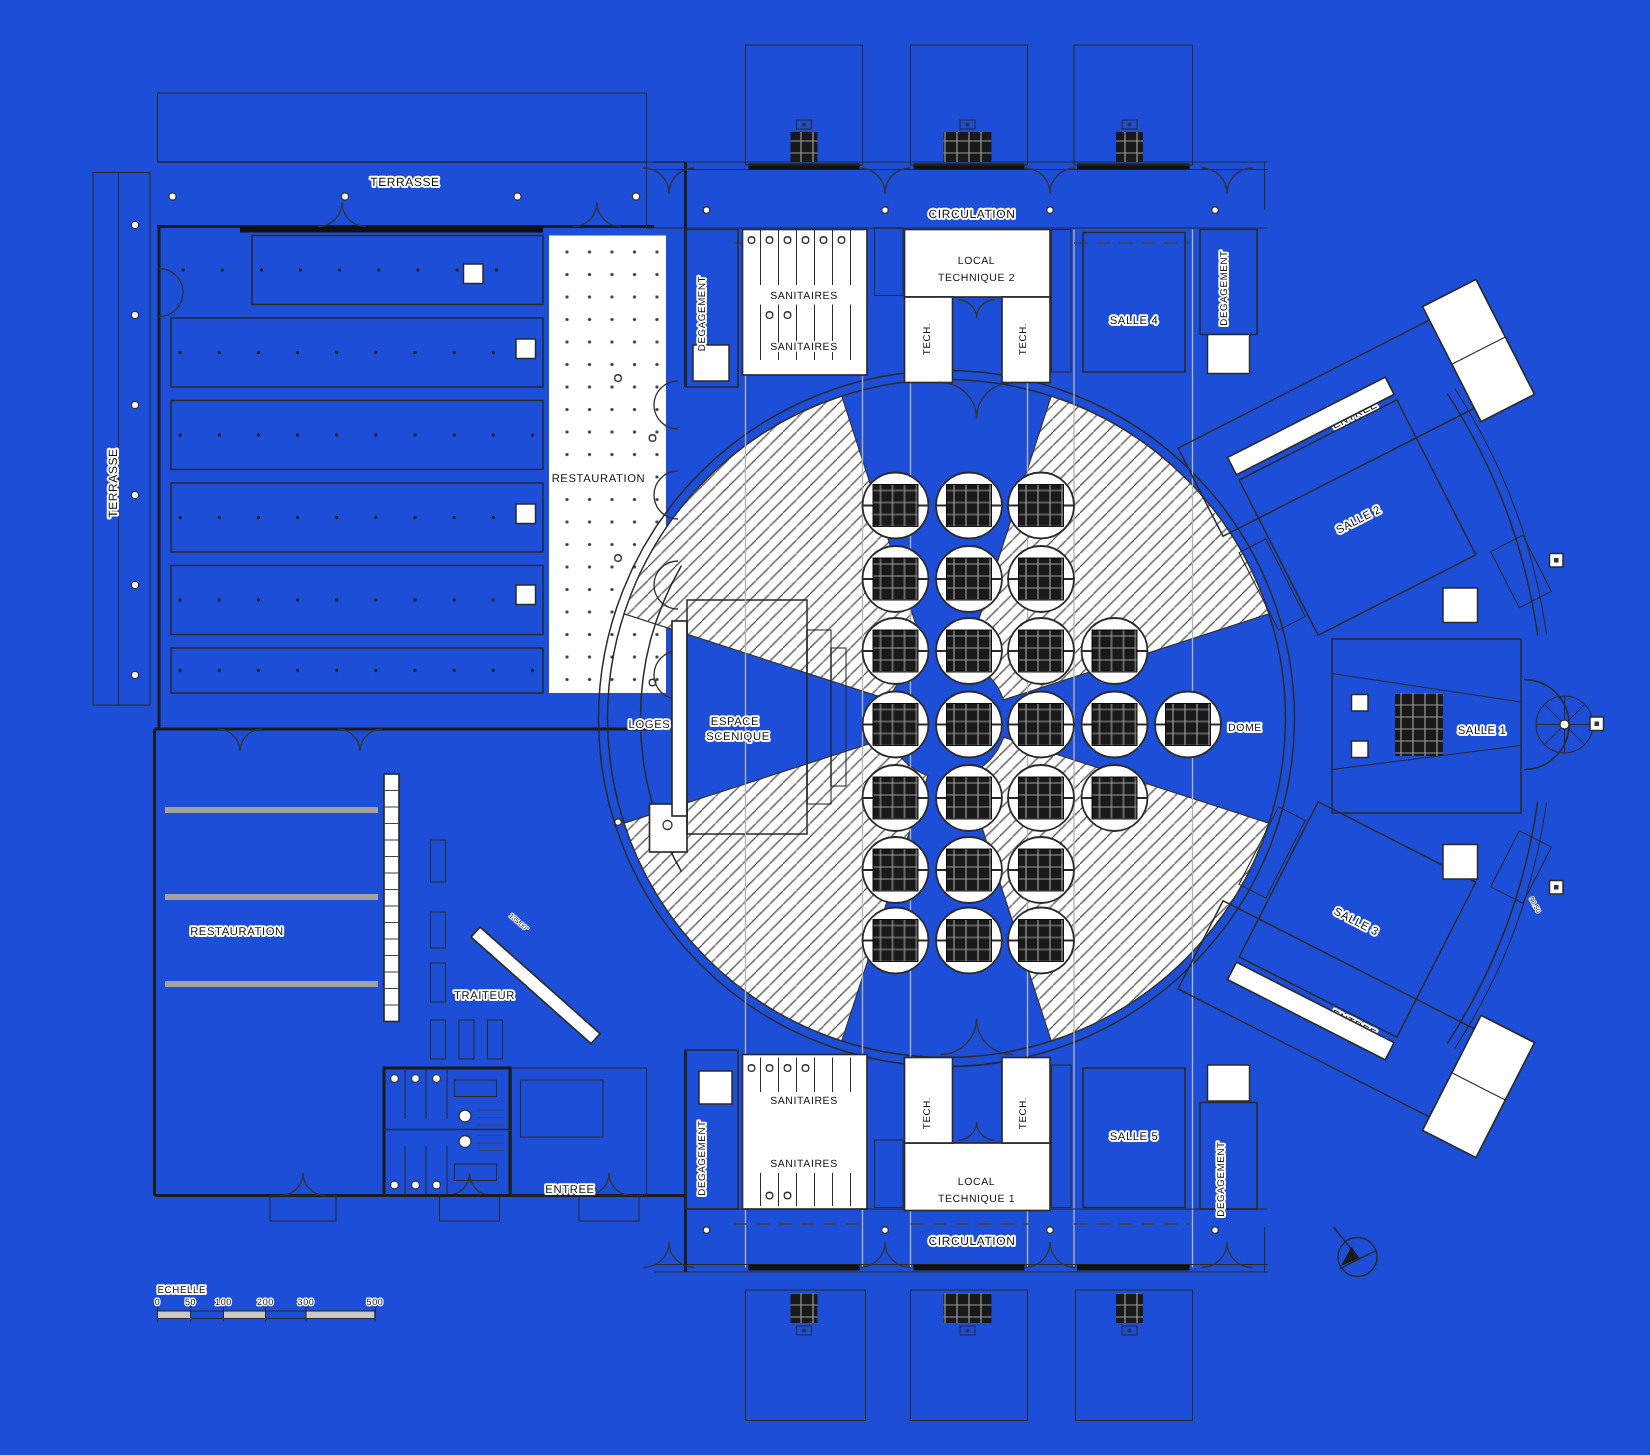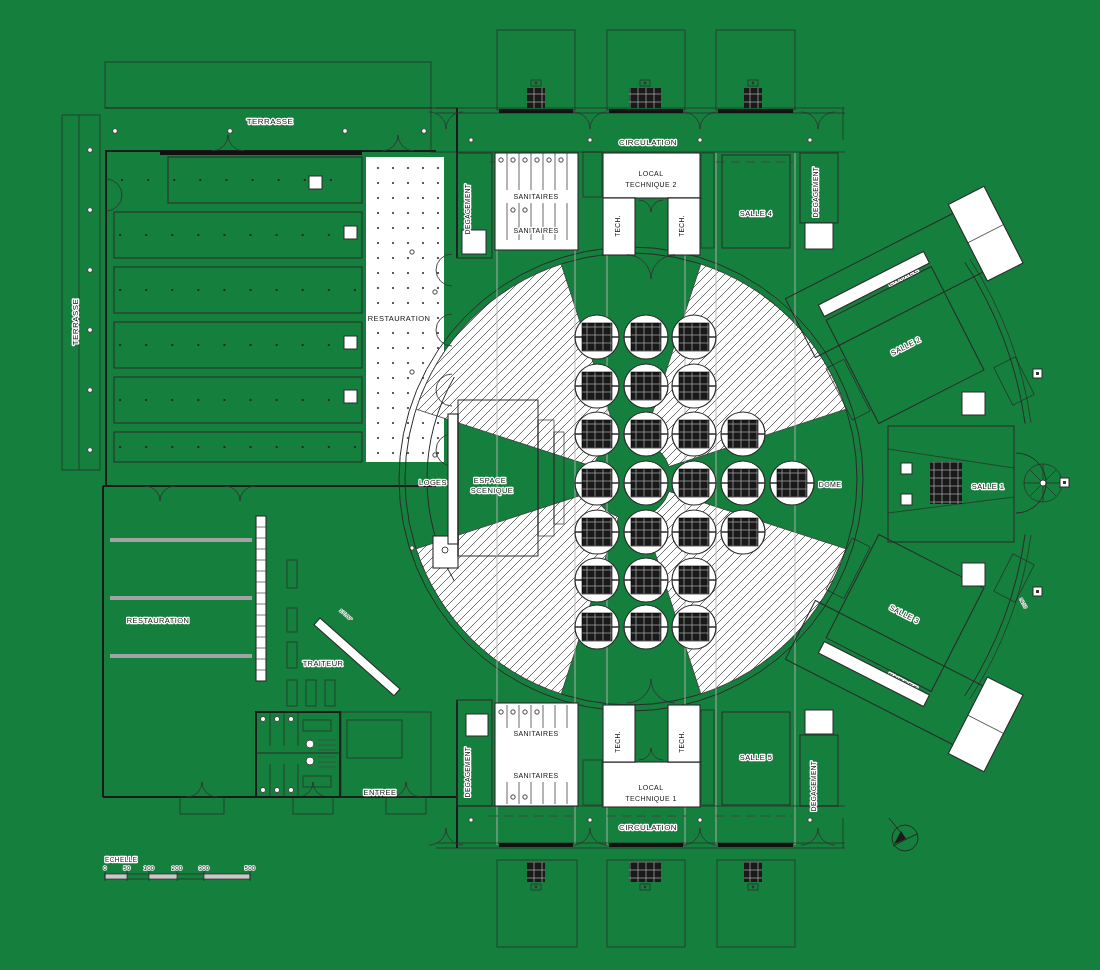--- a/index.html
+++ b/index.html
@@ -1,16 +1,16 @@
 <!DOCTYPE html>
 <html><head>
 <meta charset="utf-8">
 <style>
   html,body{margin:0;padding:0;background:#ffffff;}
-  .page{position:relative;width:1100px;height:970px;background:#15803d;overflow:hidden;text-align:right;}
+  .page{position:relative;width:1100px;height:970px;background:#1d4ed8;overflow:hidden;text-align:right;}
   svg{position:absolute;left:0;top:0;}
   .wall{fill:none;stroke:#1b1b1b;stroke-width:2;}
   .wallh{fill:none;stroke:#111;stroke-width:4;}
   .ln{fill:none;stroke:#2a2a2a;stroke-width:1;}
   .lnt{fill:none;stroke:#2a2a2a;stroke-width:.7;}
   .lng{fill:none;stroke:#b5b5b5;stroke-width:.9;}
   .arc{fill:none;stroke:#333;stroke-width:.9;}
   .roomfill{fill:#fff;stroke:#2a2a2a;stroke-width:1.1;}
   .post{fill:#fff;stroke:#333;stroke-width:.9;}
   .dash{fill:none;stroke:#444;stroke-width:.9;stroke-dasharray:9 6;}

